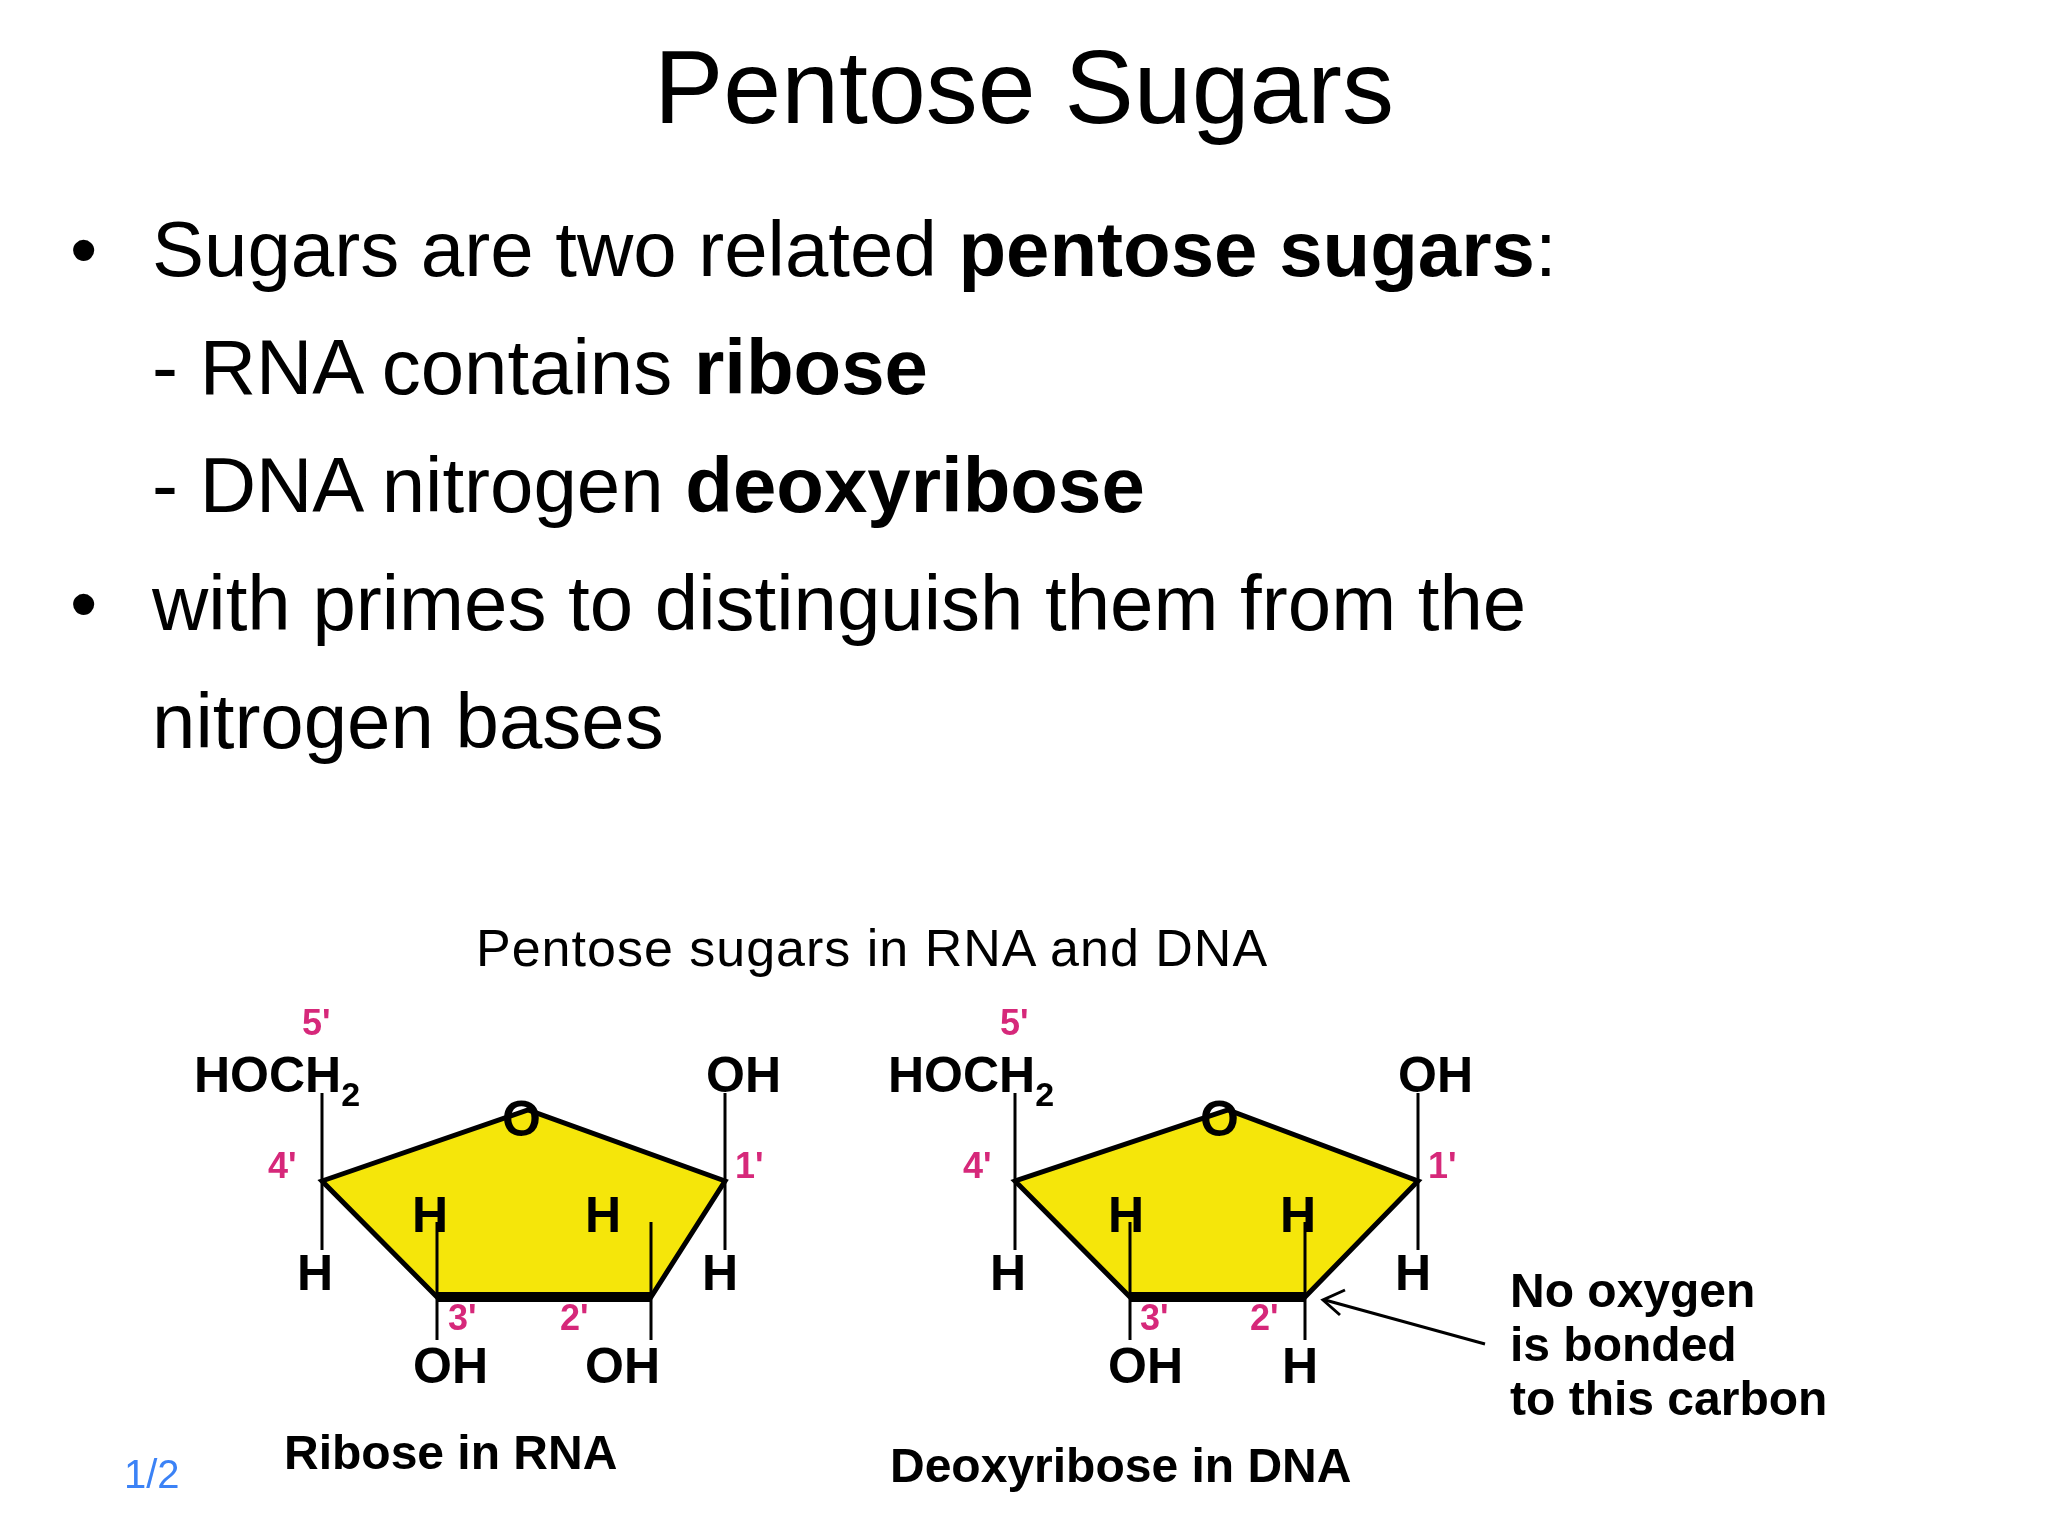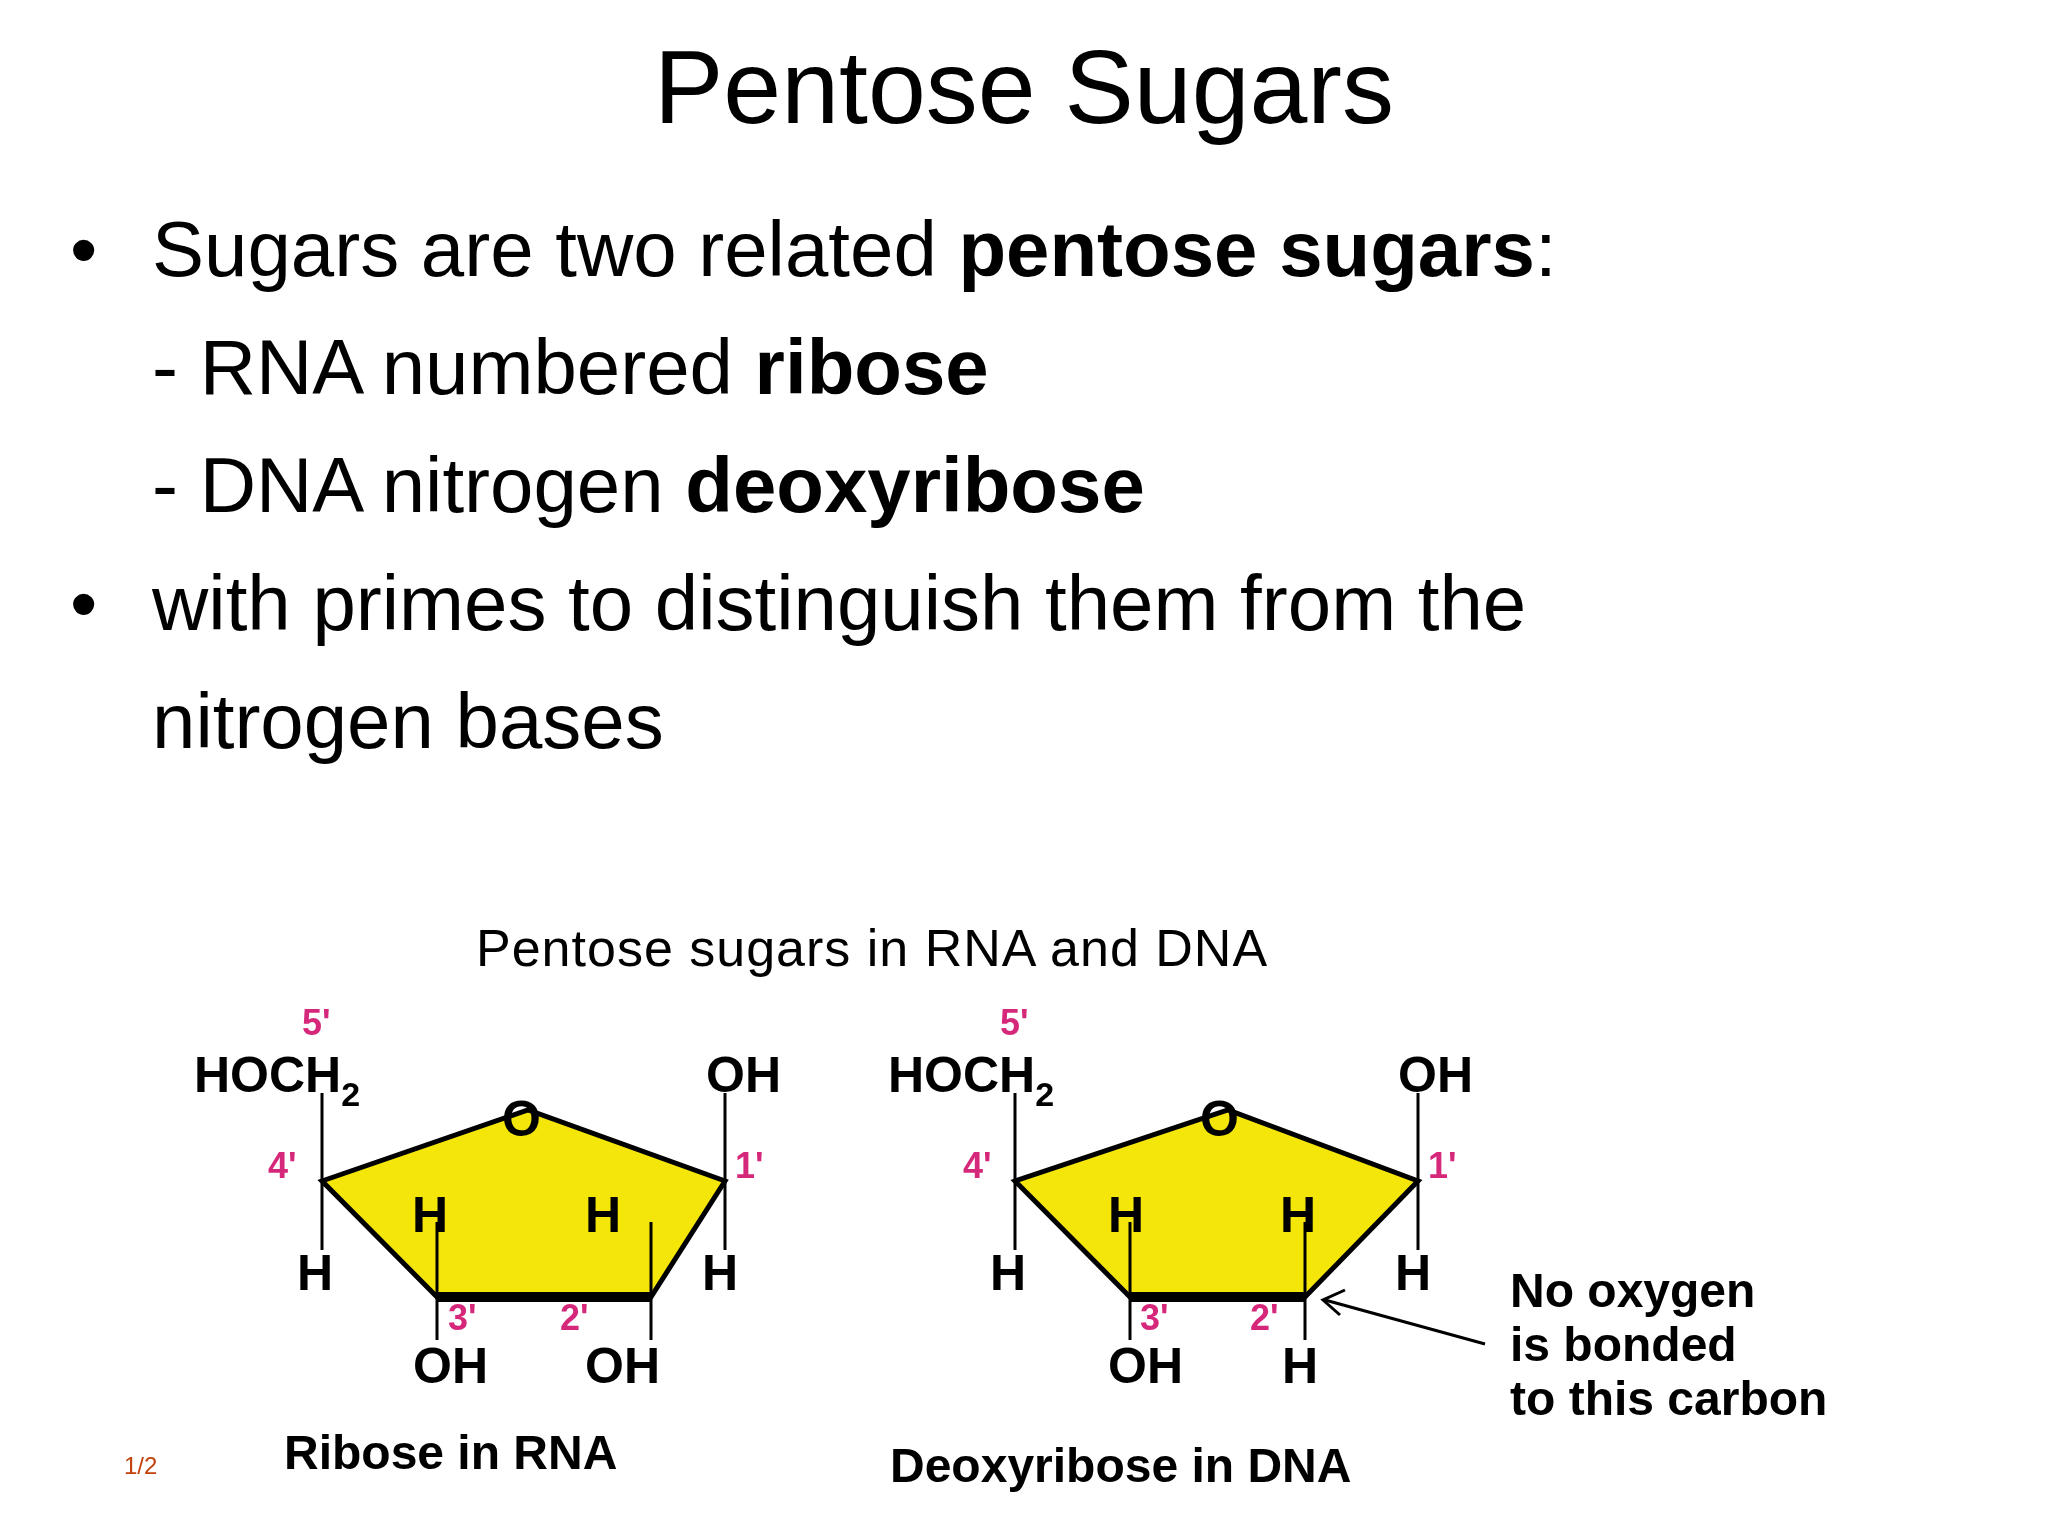--- a/index.html
+++ b/index.html
@@ -4,35 +4,35 @@
 <style>
   html,body{margin:0;padding:0;background:#fff;}
   body{width:2048px;height:1536px;position:relative;overflow:hidden;font-family:"Liberation Sans","DejaVu Sans",sans-serif;color:#000;}
   .title{position:absolute;left:0;width:2048px;top:22px;text-align:center;font-size:104px;line-height:130px;}
   .bullets{position:absolute;left:70px;top:190px;width:1900px;font-size:78px;line-height:118px;}
   .line{position:relative;padding-left:82px;white-space:nowrap;}
   .bullet-dot{position:absolute;left:0;top:0;}
   b{font-weight:bold;}
   .fig-title{position:absolute;left:476px;top:918px;font-size:52px;font-weight:normal;letter-spacing:1px;}
   svg{position:absolute;left:0;top:0;}
-  .slide-num{position:absolute;left:124px;top:1452px;font-size:24px;color:#c2410c;}
+  .slide-num{position:absolute;left:124px;top:1452px;font-size:40px;color:#3b82f6;}
   .cap{position:absolute;font-weight:bold;font-size:48px;text-align:center;}
 </style>
 </head>
 <body>
 
 <div class="title">Pentose Sugars</div>
 
 <div class="bullets">
   <div class="line">
     <span class="bullet-dot">•</span>
     <span>Sugars are two related </span><b>pentose sugars</b><span>:</span>
   </div>
   <div class="line">
-    <span>- RNA numbered </span><b>ribose</b>
+    <span>- RNA contains </span><b>ribose</b>
   </div>
   <div class="line">
     <span>- DNA nitrogen </span><b>deoxyribose</b>
   </div>
   <div class="line">
     <span class="bullet-dot">•</span>
   </div>
   <div class="line"><span>with primes to distinguish them from the</span></div>
   <div class="line"><span>nitrogen bases</span></div>
 </div>

